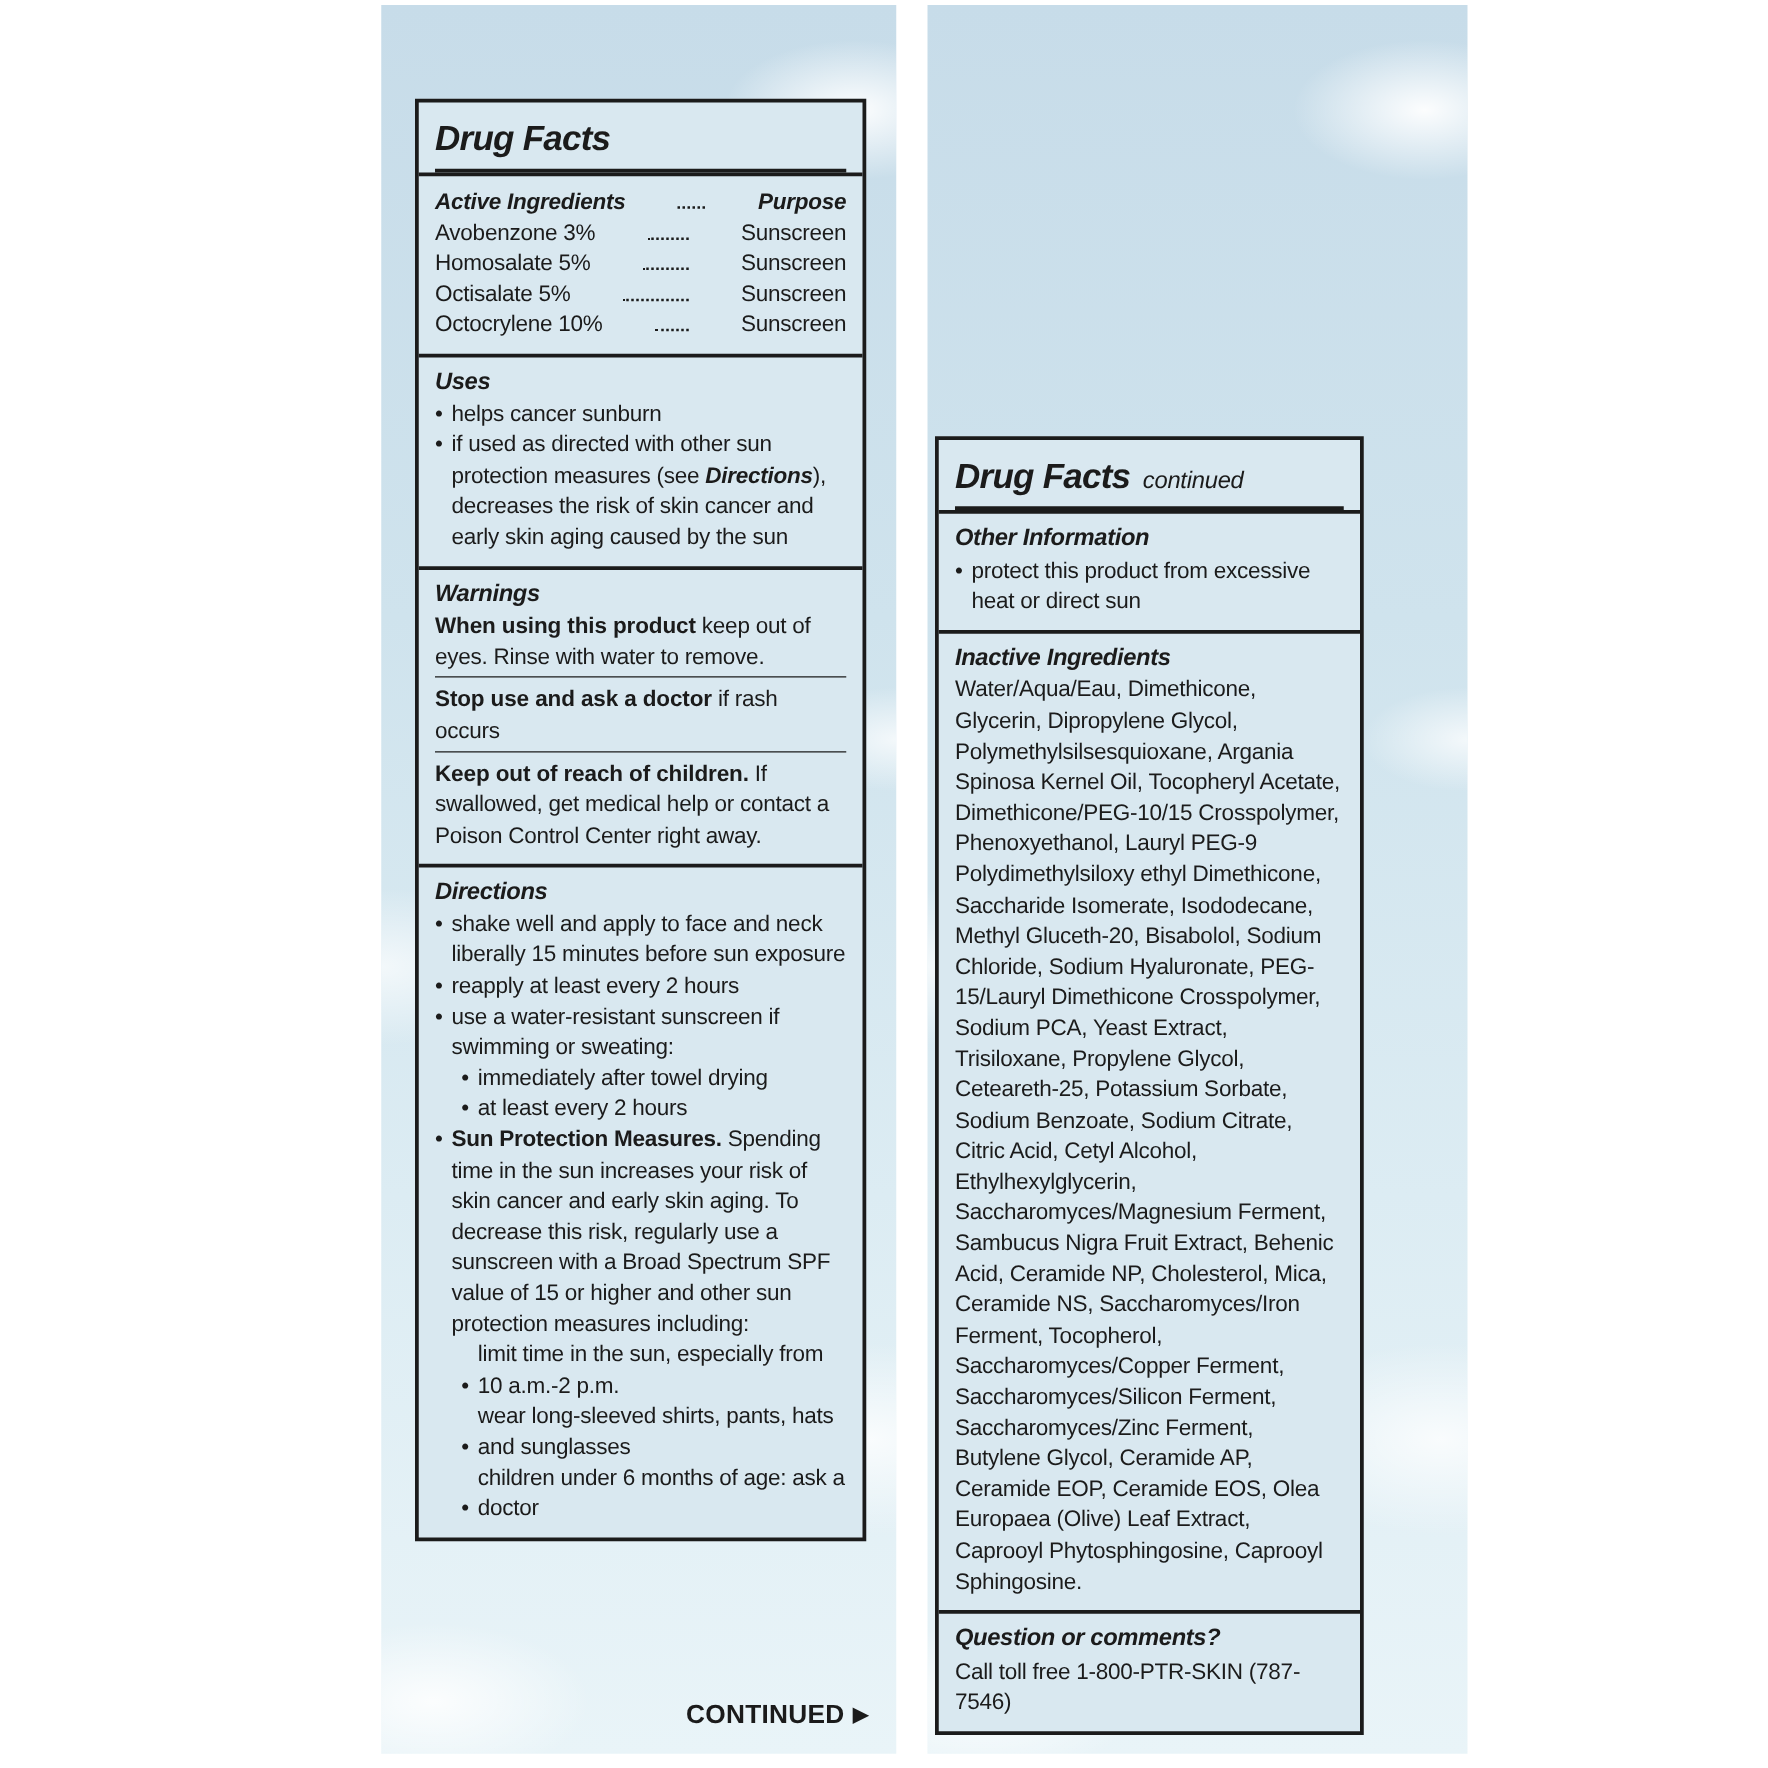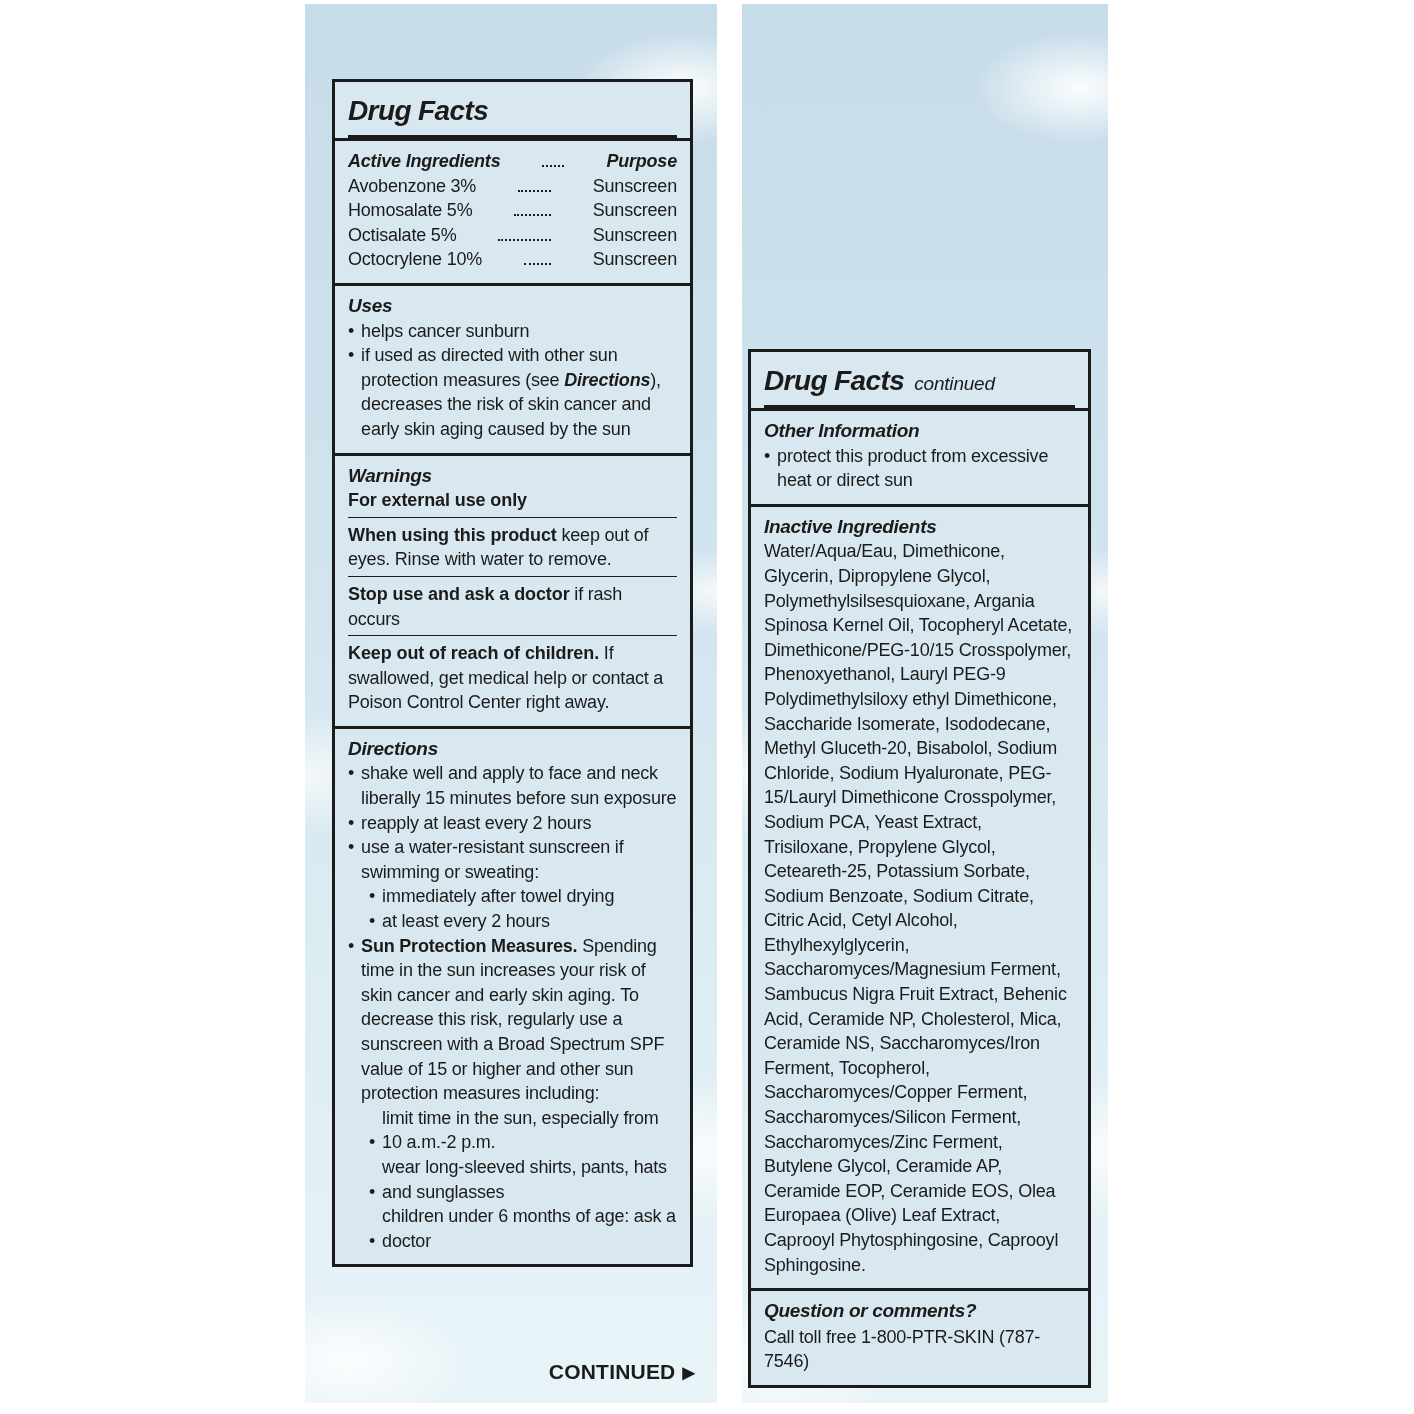--- a/index.html
+++ b/index.html
@@ -17,21 +17,21 @@
     position:absolute; top:4px; height:1399px;
     background-image:
       radial-gradient(150px 80px at 92% 6%,  rgba(255,255,255,.95), rgba(255,255,255,0) 70%),
       radial-gradient(120px 60px at 100% 42%, rgba(255,255,255,.75), rgba(255,255,255,0) 70%),
       radial-gradient(170px 90px at 0% 55%,  rgba(255,255,255,.7),  rgba(255,255,255,0) 70%),
       radial-gradient(200px 110px at 95% 82%, rgba(255,255,255,.8),  rgba(255,255,255,0) 70%),
       radial-gradient(180px 90px at 10% 97%, rgba(255,255,255,.85), rgba(255,255,255,0) 70%),
       linear-gradient(180deg,#c7dce9 0%, #cfe3ed 35%, #dcecf3 68%, #e9f4f8 100%);
   }
   .panel-left  { left:305px; width:412px; }
-  .panel-right { left:742px; width:366px; }
+  .panel-right { left:742px; width:432px; }
 
   .dfbox {
     position:absolute; box-sizing:border-box;
     width:361px;
     background:#d9e8f0;
     border:3px solid #1b1b1b;
     font-size:18px; line-height:24.6px; letter-spacing:-0.2px;
   }
   .dfbox-left  { left:27px; top:75px; }
   .dfbox-right { left:6px;  top:345px; width:343px; }
@@ -117,21 +117,20 @@
         <div class="bullet">
           <span class="b-text">helps cancer sunburn</span>
         </div>
         <div class="bullet">
           <span class="b-text"><span>if used as directed with other sun protection measures (see </span><span class="bi-em">Directions</span><span>), decreases the risk of skin cancer and early skin aging caused by the sun</span></span>
         </div>
       </div>
 
       <div class="sec">
         <div class="sec-h">Warnings</div>
-        <p class="warn"><b>For external use only</b><span></span></p>
         <p class="warn"><b>When using this product</b><span> keep out of eyes. Rinse with water to remove.</span></p>
         <p class="warn"><b>Stop use and ask a doctor</b><span> if rash occurs</span></p>
         <p class="warn"><b>Keep out of reach of children.</b><span> If swallowed, get medical help or contact a Poison Control Center right away.</span></p>
       </div>
 
       <div class="sec">
         <div class="sec-h">Directions</div>
         <div class="bullet">
           <span class="b-text">shake well and apply to face and neck liberally 15 minutes before sun exposure</span>
         </div>

